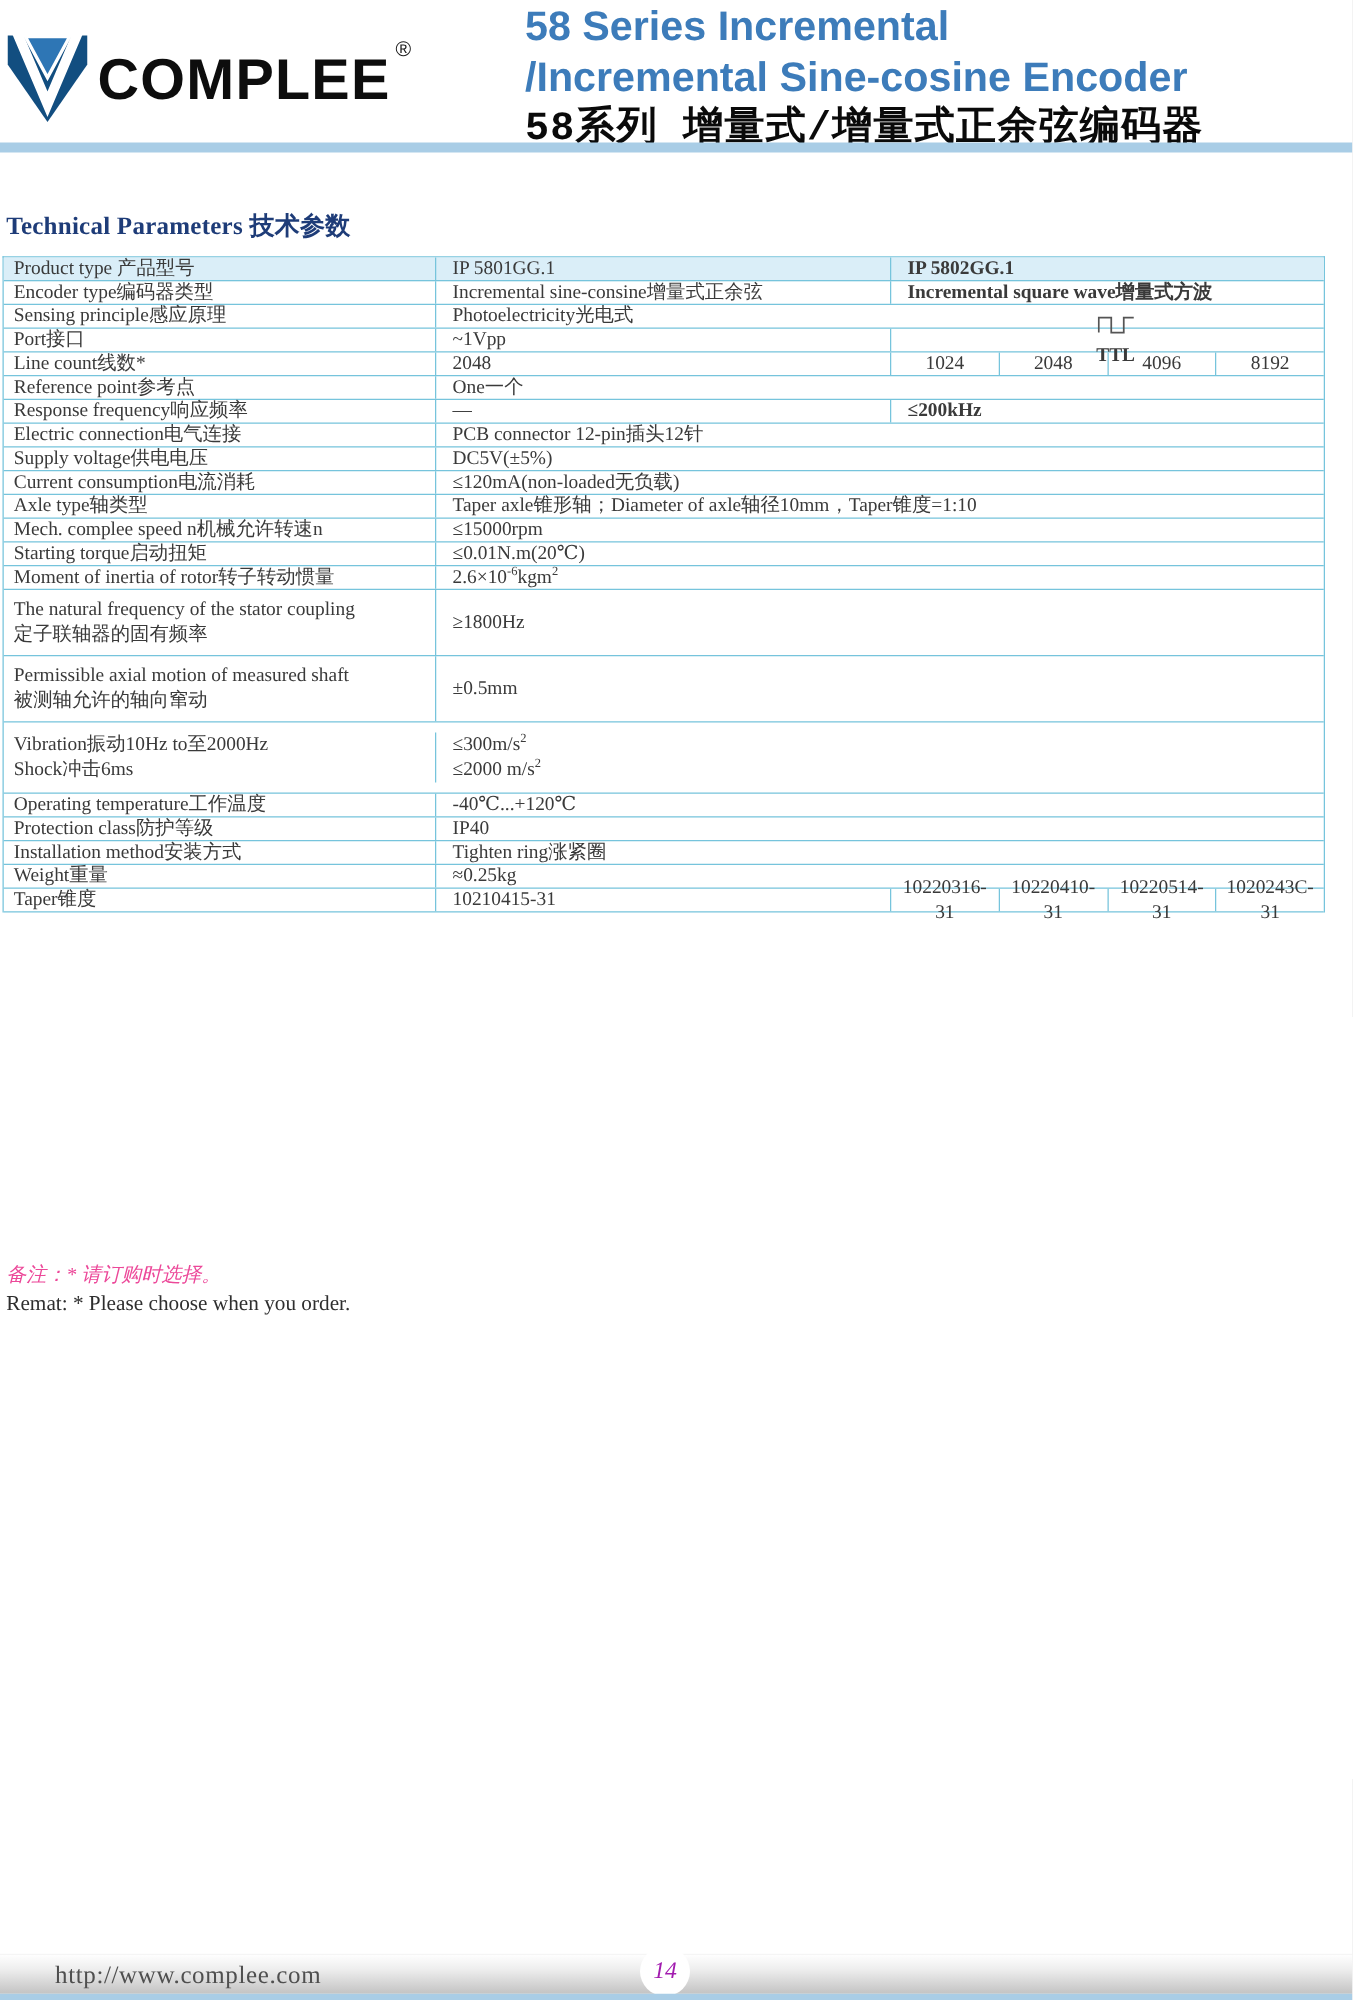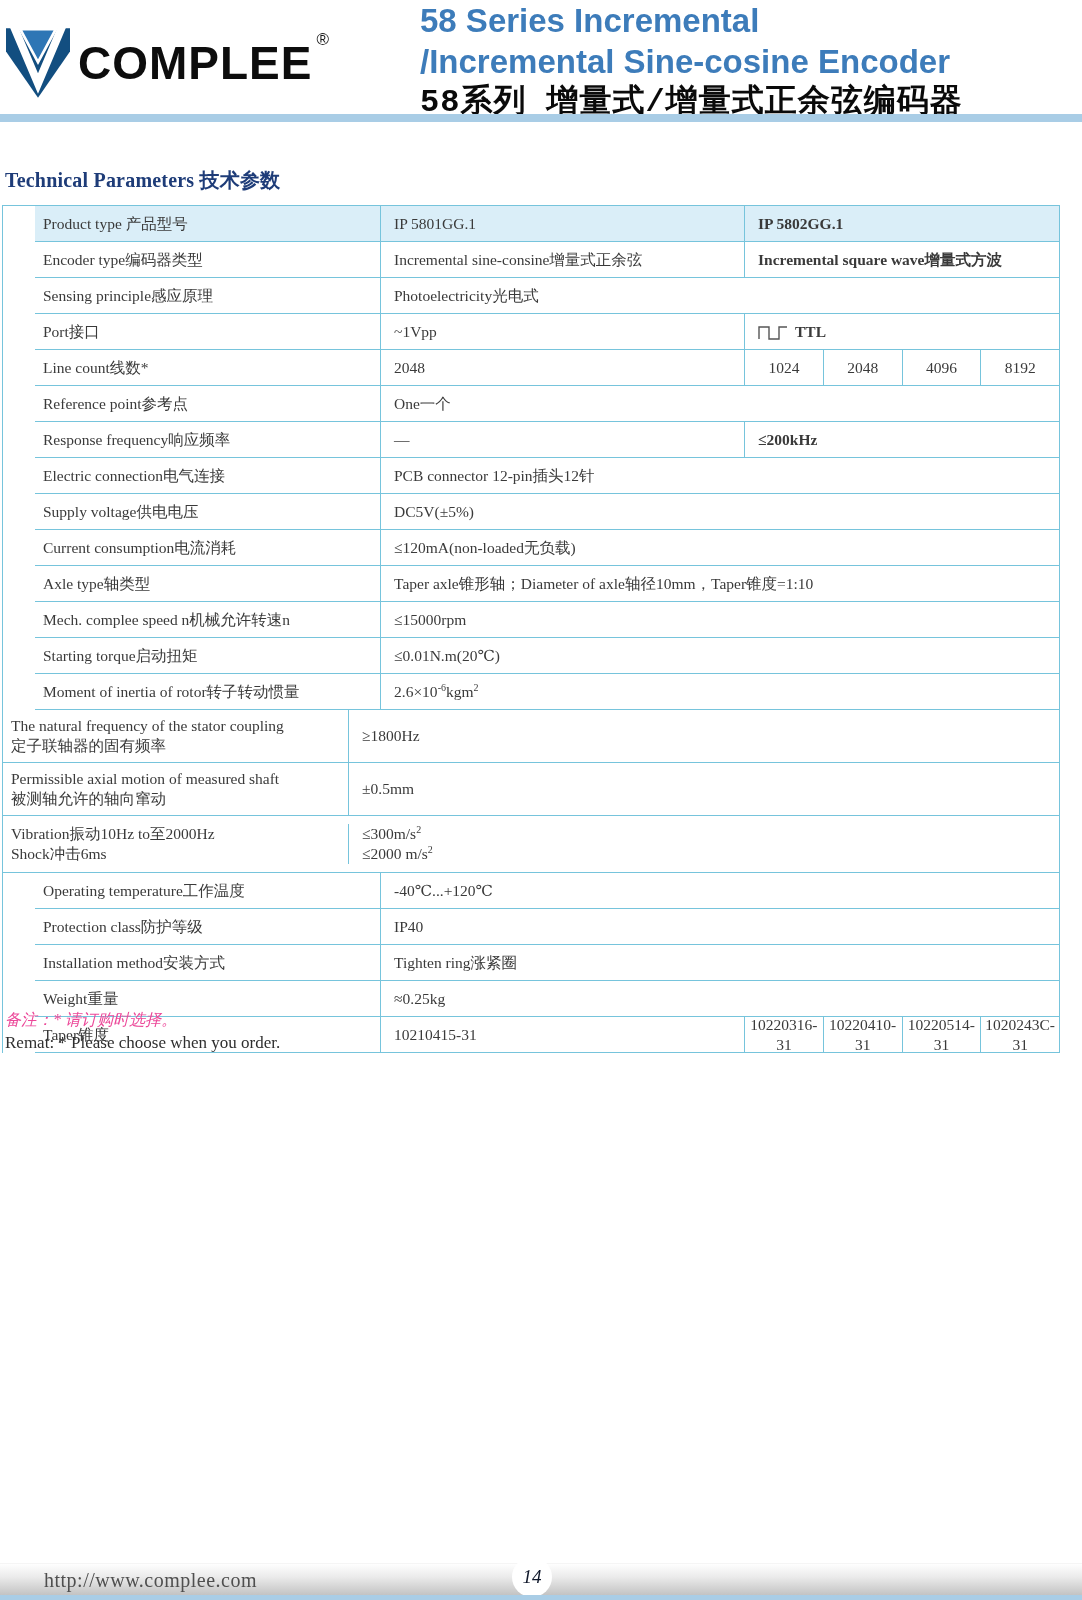--- a/index.html
+++ b/index.html
@@ -36,49 +36,49 @@
     font-weight:700;font-size:20px;color:var(--navy);letter-spacing:0.2px;
   }
   
   .ptable{
     position:absolute;left:2px;top:205px;width:1058px;
     border:1px solid var(--tb);border-bottom:none;
     font-size:15.5px;
   }
   .row{display:flex;border-bottom:1px solid var(--tb);align-items:stretch;}
   .row.hdr{background:#daeef8;}
-  .r34{height:36px;margin-left:32px;}
+  .r34{height:19px;}
   .r53{height:53px;}
   .r57{height:57px;align-items:center;}
   .c{display:flex;flex-direction:column;justify-content:center;line-height:1.28;}
   .c.bl{border-left:1px solid var(--tb);}
   .c-label{width:345px;flex:0 0 345px;padding-left:8px;padding-right:6px;}
   .c-v1{width:364px;flex:0 0 364px;padding-left:13px;}
   .c-v1.wide{flex:1 1 auto;width:auto;}
   .c-v2{flex:1 1 auto;padding-left:13px;font-weight:bold;}
   .c-sub{flex:1 1 0;text-align:center;padding:0 2px;}
   .c sup{font-size:10px;line-height:0;}
-  .wave-wrap{display:flex;align-items:flex-end;gap:7px;flex-direction:row;}
+  .wave-wrap{display:flex;align-items:center;gap:7px;flex-direction:column;}
   
   .remark-en{position:absolute;left:5px;top:1033px;font-size:17px;color:#2e2e2e;}
   .remark-zh{position:absolute;left:5px;top:1010px;font-size:16px;color:#ec4899;font-style:italic;}
   
   .footer-bar{
     position:absolute;left:0;top:1563px;width:1082px;height:32px;
     background:linear-gradient(180deg,#fefefe 0%,#ececec 40%,#c3c3c3 100%);
     border-top:1px solid #f5f5f5;
   }
   .footer-url{
     position:absolute;left:44px;top:0;line-height:32px;
     font-size:20px;color:#4f4f4f;letter-spacing:0.5px;
   }
   .page-badge{
     position:absolute;left:512px;top:-7px;width:40px;height:40px;border-radius:50%;
     background:#ffffff;display:flex;align-items:center;justify-content:center;
-    font-style:italic;font-size:19px;color:#0f172a;
+    font-style:italic;font-size:19px;color:#a21caf;
   }
   .bottom-bar{position:absolute;left:0;top:1595px;width:1082px;height:5px;background:var(--bar);}
 </style>
 </head>
 <body>
 
 <div class="page">
 
   <div class="logo">
     <svg class="logo-mark" width="64" height="78" viewBox="0 0 72 78" aria-hidden="true">

